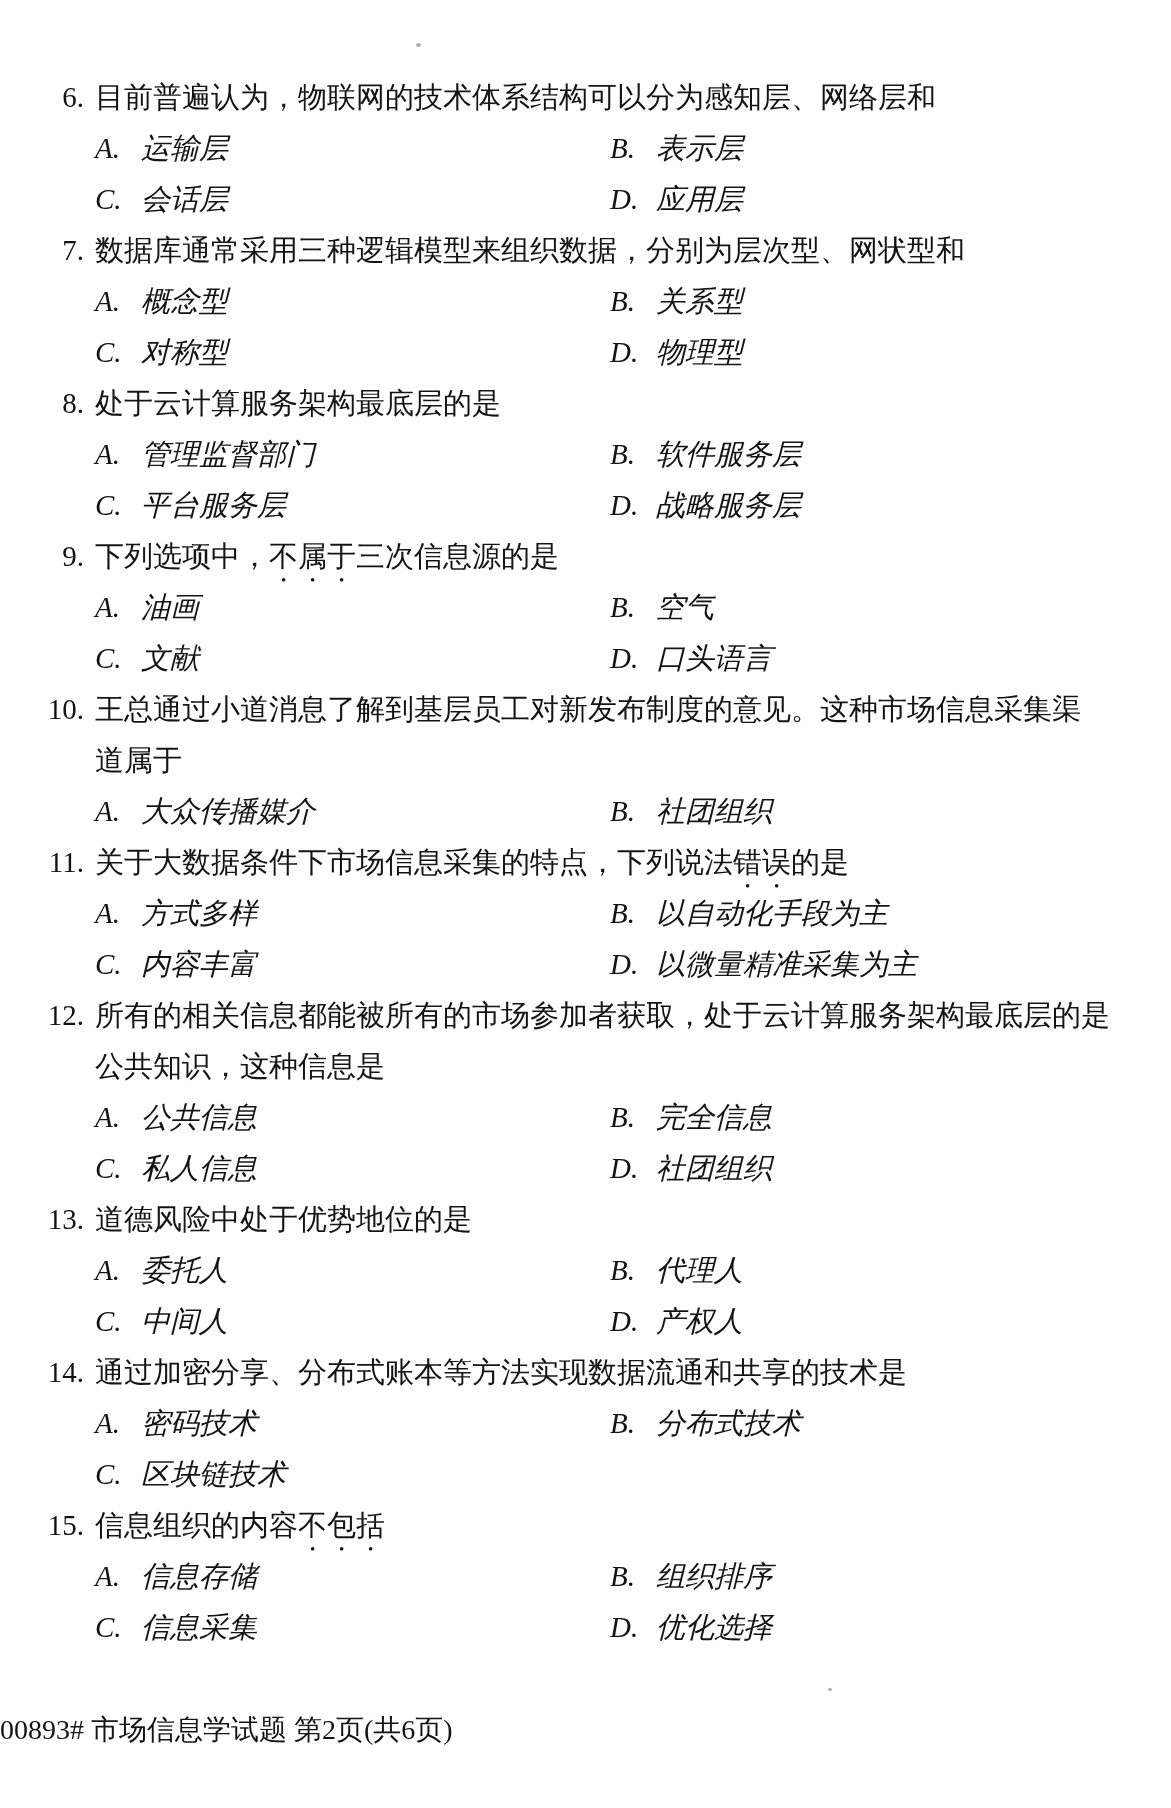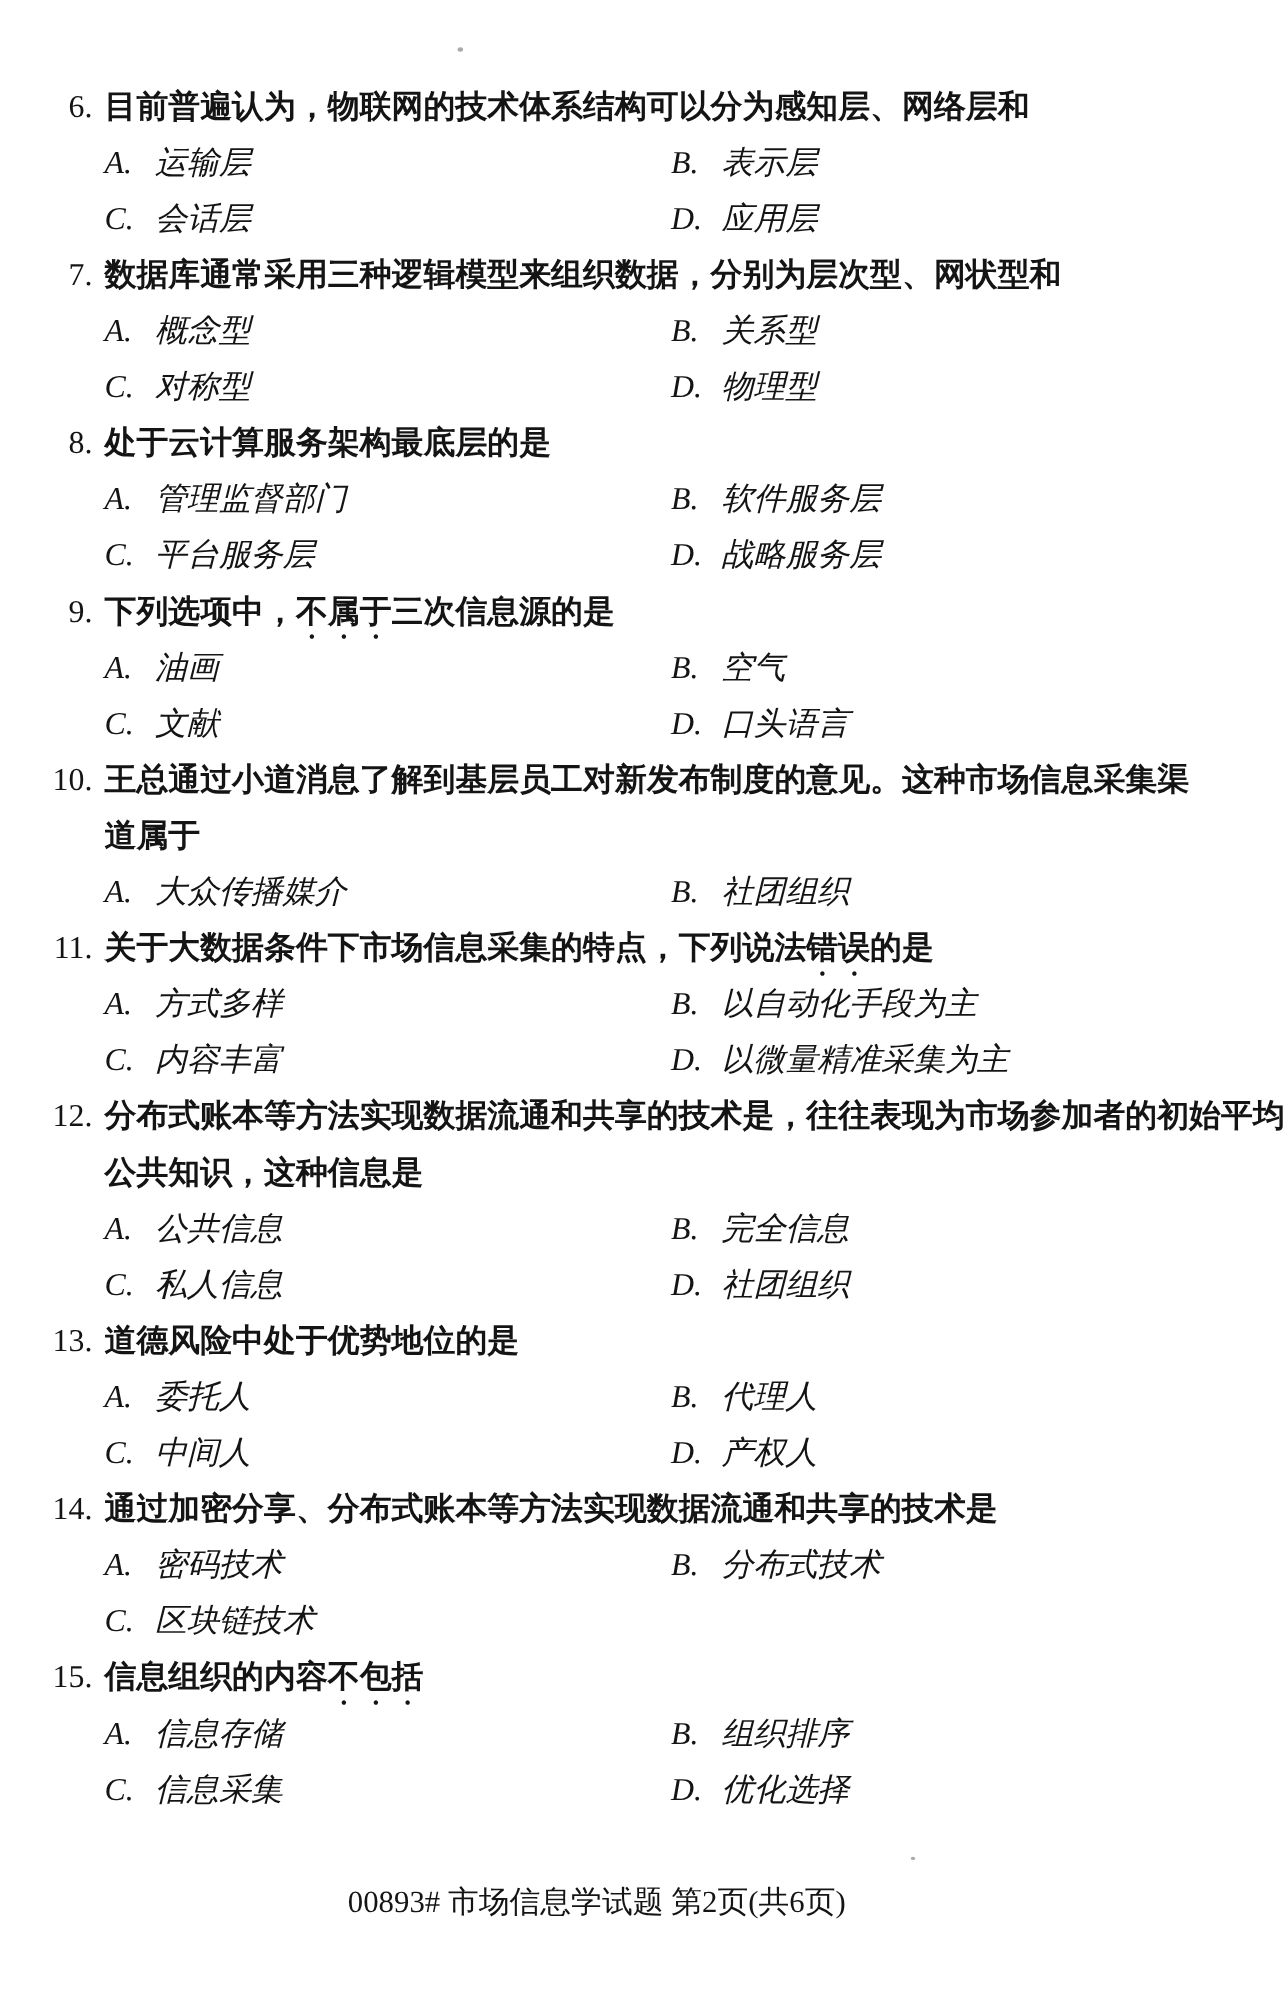--- a/index.html
+++ b/index.html
@@ -14,39 +14,39 @@
   #paper { position: absolute; inset: 0; background: #ffffff; }
 
   #question-list { position: absolute; top: 72px; left: 0; width: 1171px; }
 
   .row { position: relative; height: 51px; line-height: 51px; font-size: 29px; white-space: nowrap; }
 
   .stem-line .qnum {
     position: absolute; left: 0; top: 0;
     width: 84px; text-align: right;
   }
-  .stem-line .stem-text { display: block; margin-left: 95px; font-weight: bold; }
+  .stem-line .stem-text { display: block; margin-left: 95px; }
 
   .opt-row .opt { position: absolute; top: 0; font-style: italic; }
   .opt-row .opt.left  { left: 95px; }
   .opt-row .opt.right { left: 610px; }
   .opt-letter { display: inline-block; min-width: 46px; }
 
   
   .em {
     -webkit-text-emphasis: filled dot #141414;
     -webkit-text-emphasis-position: under right;
     text-emphasis: filled dot #141414;
     text-emphasis-position: under right;
   }
 
   .footer {
     position: absolute; top: 1704px; left: 0; width: 1171px;
     height: 51px; line-height: 51px;
-    text-align: center; font-size: 28px;
+    text-align: left; font-size: 28px;
     box-sizing: border-box; padding-right: 86px;
   }
 
   .speck { position: absolute; background: #8f8f8f; border-radius: 50%; opacity: .75; }
   #speck-top { left: 416px; top: 43px; width: 5px; height: 4px; }
   #speck-bottom { left: 828px; top: 1688px; width: 4px; height: 3px; }
 </style>
 </head>
 <body>
 
@@ -132,21 +132,21 @@
           <span class="opt right"><span class="opt-letter">B.</span><span class="opt-text">以自动化手段为主</span></span>
         </div>
         <div class="row opt-row">
           <span class="opt left"><span class="opt-letter">C.</span><span class="opt-text">内容丰富</span></span>
           <span class="opt right"><span class="opt-letter">D.</span><span class="opt-text">以微量精准采集为主</span></span>
         </div>
       </div>
       <div class="question">
         <div class="row stem-line">
           <span class="qnum">12.</span>
-          <span class="stem-text"><span>分布式账本等方法实现数据流通和共享的技术是，往往表现为市场参加者的初始平均</span></span>
+          <span class="stem-text"><span>所有的相关信息都能被所有的市场参加者获取，处于云计算服务架构最底层的是</span></span>
         </div>
         <div class="row stem-line">
           <span class="stem-text"><span>公共知识，这种信息是</span></span>
         </div>
         <div class="row opt-row">
           <span class="opt left"><span class="opt-letter">A.</span><span class="opt-text">公共信息</span></span>
           <span class="opt right"><span class="opt-letter">B.</span><span class="opt-text">完全信息</span></span>
         </div>
         <div class="row opt-row">
           <span class="opt left"><span class="opt-letter">C.</span><span class="opt-text">私人信息</span></span>

